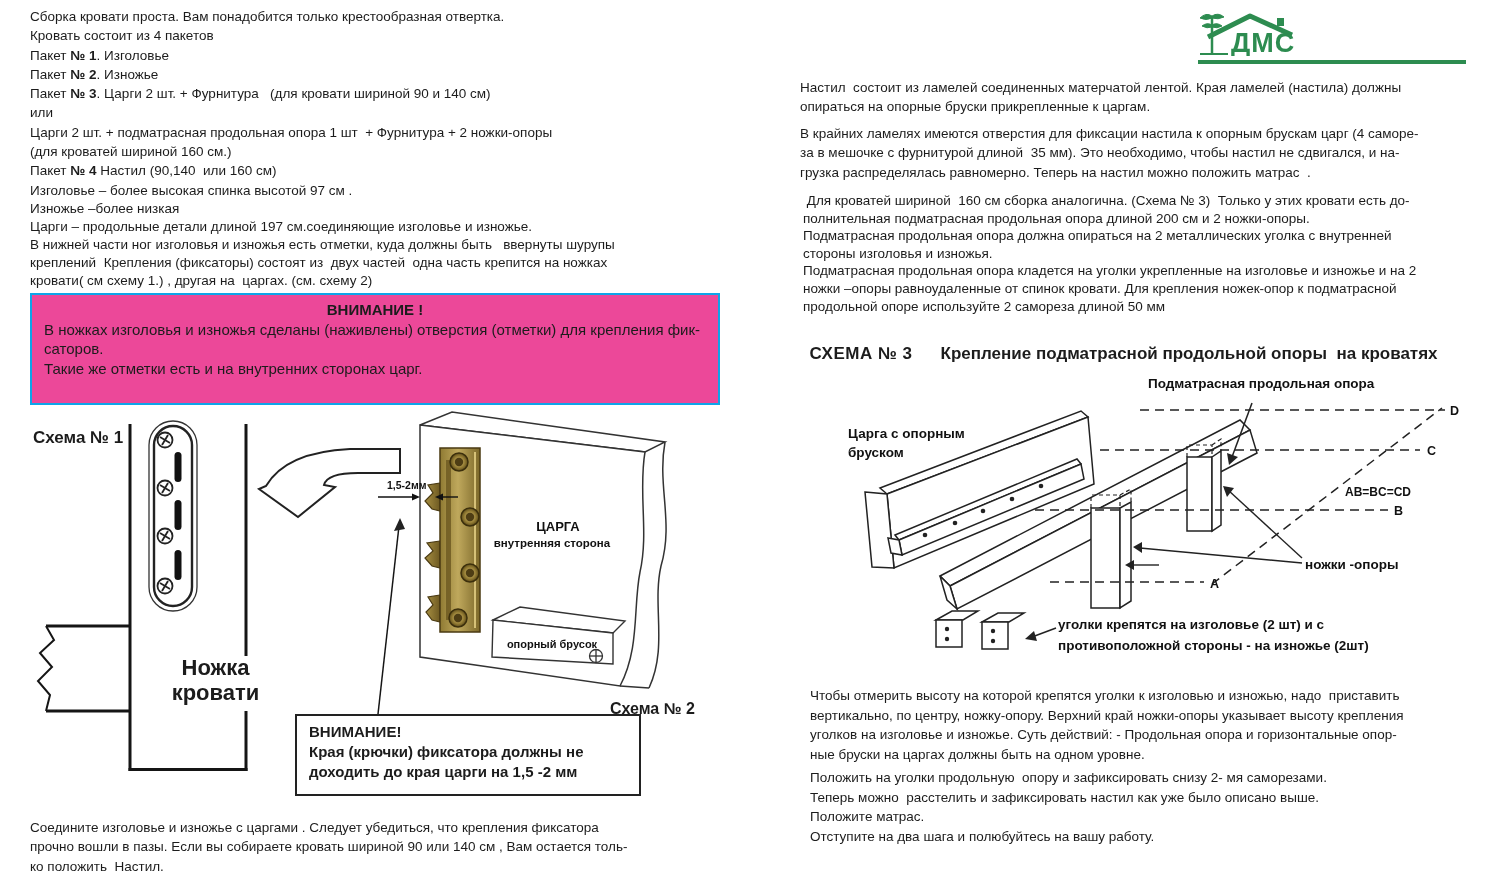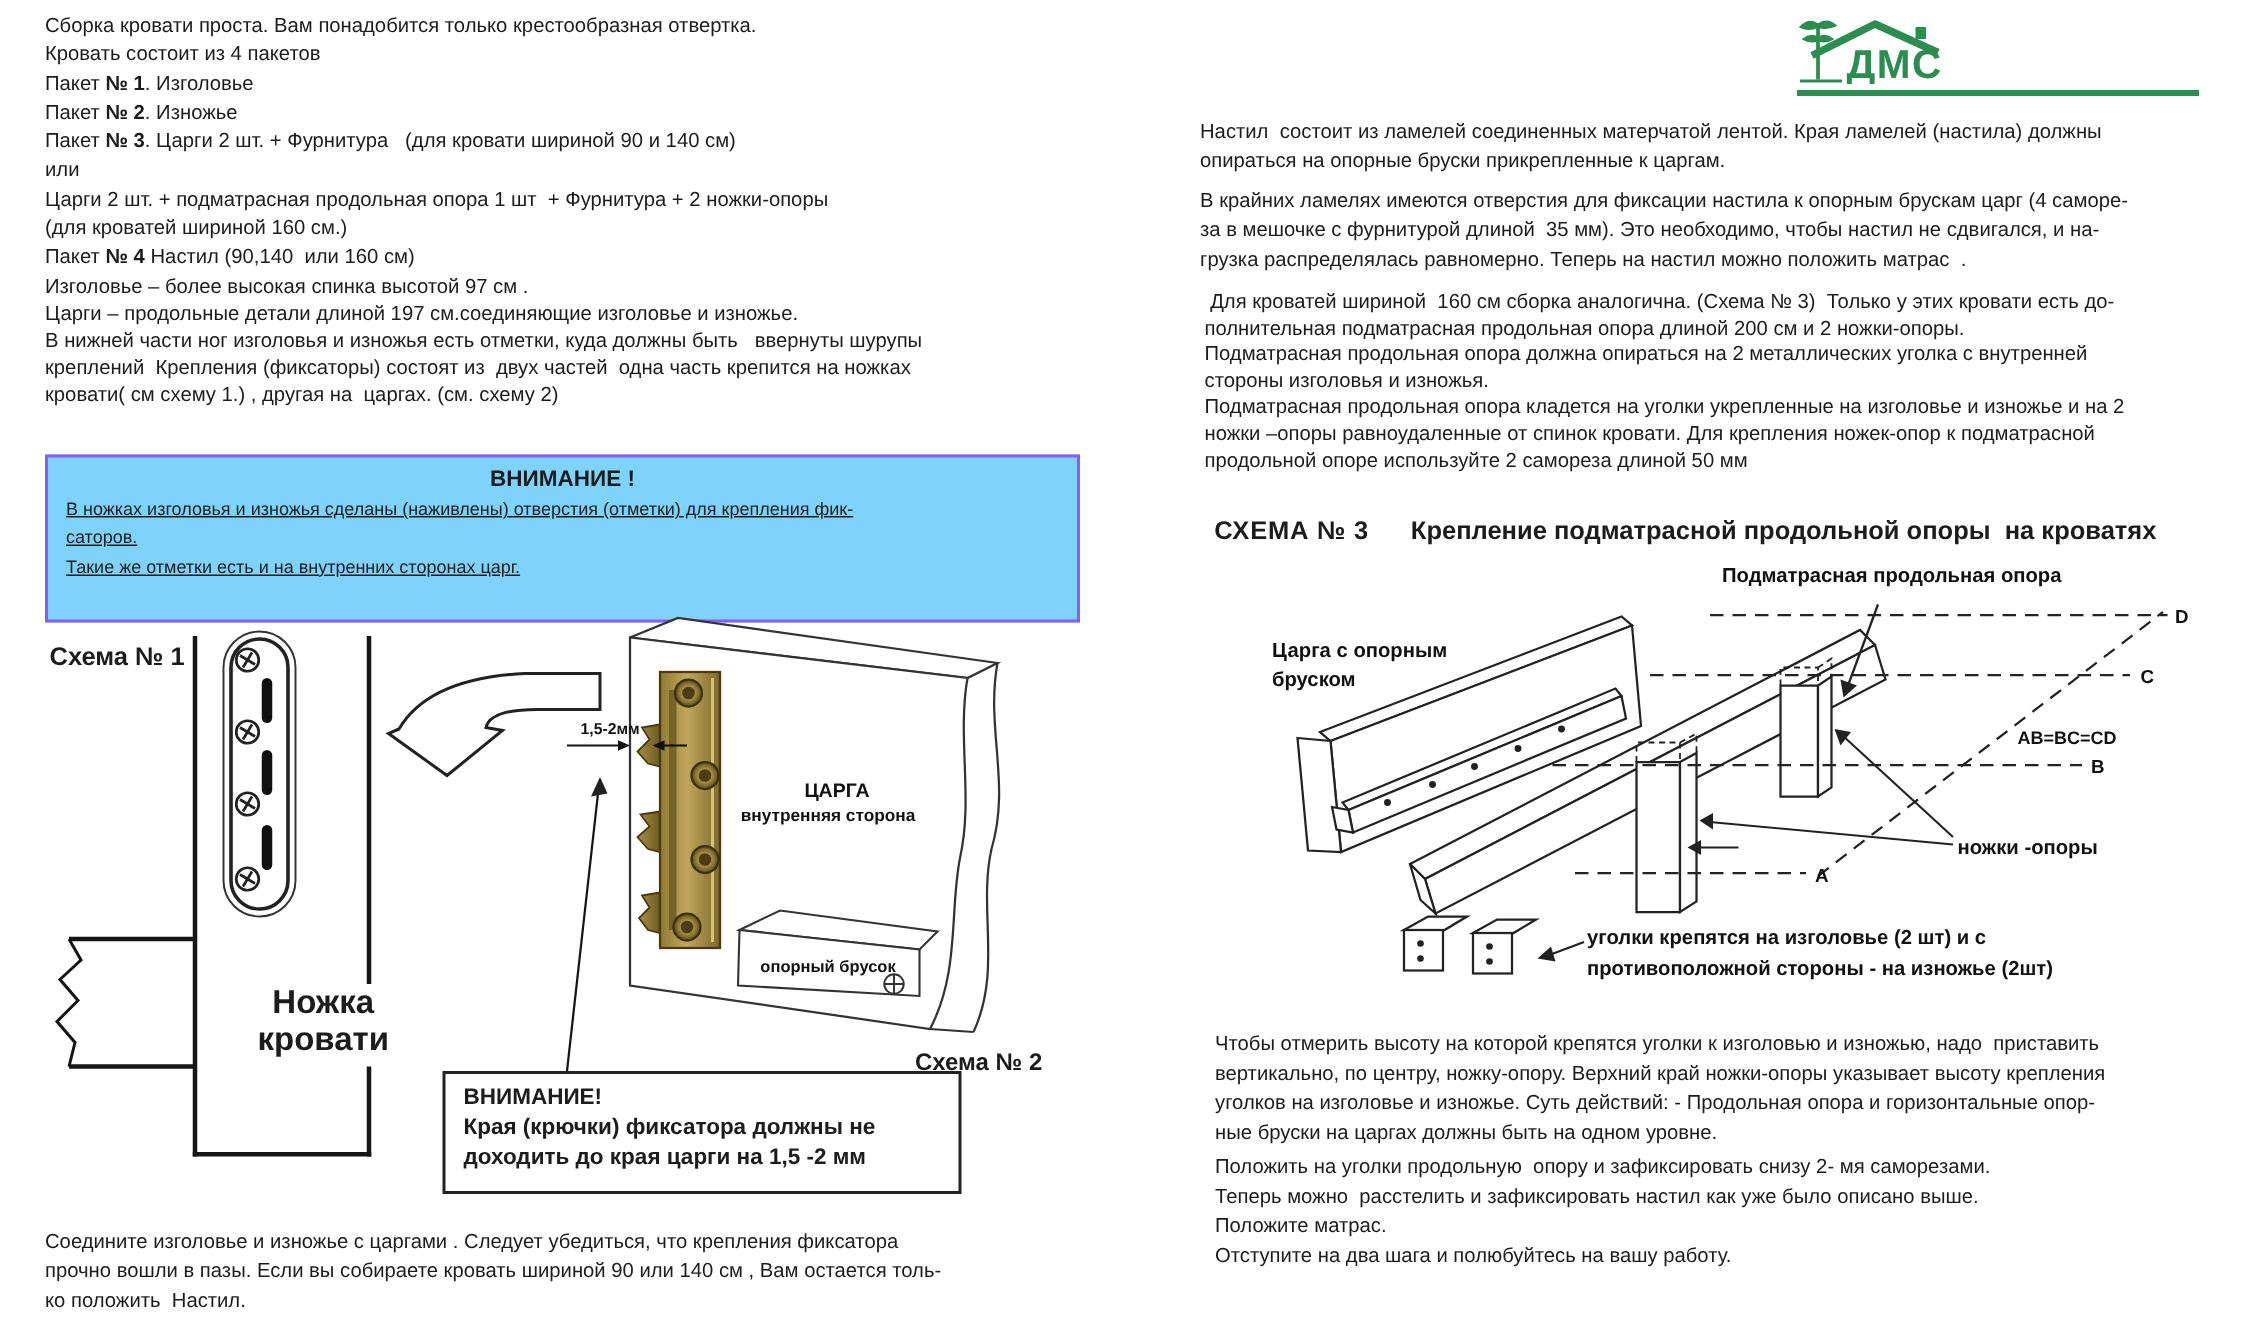--- a/index.html
+++ b/index.html
@@ -8,25 +8,25 @@
     font-family:"Liberation Sans","DejaVu Sans",sans-serif;color:#1c1c1c;
     -webkit-font-smoothing:antialiased;
   }
   .abs{position:absolute;}
   .tl{white-space:pre;font-size:13.5px;line-height:19.3px;}
   .desc .tl{line-height:18px;}
   .p3 .tl{line-height:17.6px;}
   .p4 .tl,.p5 .tl{line-height:19.5px;}
   b{font-weight:bold;}
   .warnbox1{
-    left:30px;top:303px;width:686px;height:108px;border:2px solid #8b5cf6;background:#7dd3fc;
+    left:30px;top:293px;width:686px;height:108px;border:2px solid #0ea5e9;background:#ec4899;
   }
   .warnbox1 .wtitle{text-align:center;font-weight:bold;font-size:15px;margin-top:6px;}
   .warnbox1 .wbody{padding:2px 10px 0 12px;}
-  .warnbox1 .tl{font-size:12px;line-height:19.4px;text-decoration:underline;}
+  .warnbox1 .tl{font-size:15px;line-height:19.4px;}
   .warnbox2{
     left:295px;top:714px;width:346px;height:82px;border:2px solid #222;background:#fff;
     padding:6px 0 0 12px;box-sizing:border-box;
   }
   .warnbox2 .tl{font-size:15px;line-height:20px;font-weight:bold;}
   .schema1-label{left:33px;top:428px;font-size:17px;font-weight:bold;}
   .leg-label{left:143px;top:655px;width:145px;text-align:center;font-size:22px;font-weight:bold;line-height:25px;}
   .schema2-label{left:610px;top:700px;font-size:16px;font-weight:bold;}
   .schema3-heading{left:800px;top:324px;font-size:17px;font-weight:bold;white-space:pre;}
   .schema3-heading .num{margin-right:28px;letter-spacing:.5px;}
@@ -47,20 +47,21 @@
     <div class="tl"><span>Пакет </span><b>№ 2</b><span>. Изножье</span></div>
     <div class="tl"><span>Пакет </span><b>№ 3</b><span>. Царги 2 шт. + Фурнитура   (для кровати шириной 90 и 140 см)</span></div>
     <div class="tl">или</div>
     <div class="tl">Царги 2 шт. + подматрасная продольная опора 1 шт  + Фурнитура + 2 ножки-опоры</div>
     <div class="tl">(для кроватей шириной 160 см.)</div>
     <div class="tl"><span>Пакет </span><b>№ 4</b><span> Настил (90,140  или 160 см)</span></div>
   </div>
 
 <div class="abs desc" style="left:30px;top:182px;width:705px;">
     <div class="tl">Изголовье – более высокая спинка высотой 97 см .</div>
+    <div class="tl">Изножье –более низкая</div>
     <div class="tl">Царги – продольные детали длиной 197 см.соединяющие изголовье и изножье.</div>
     <div class="tl">В нижней части ног изголовья и изножья есть отметки, куда должны быть   ввернуты шурупы</div>
     <div class="tl">креплений  Крепления (фиксаторы) состоят из  двух частей  одна часть крепится на ножках</div>
     <div class="tl">кровати( см схему 1.) , другая на  царгах. (см. схему 2)</div>
   </div>
 
 <div class="abs warnbox1">
   <div class="wtitle">ВНИМАНИЕ !</div>
   <div class="wbody">
       <div class="tl">В ножках изголовья и изножья сделаны (наживлены) отверстия (отметки) для крепления фик-</div>

